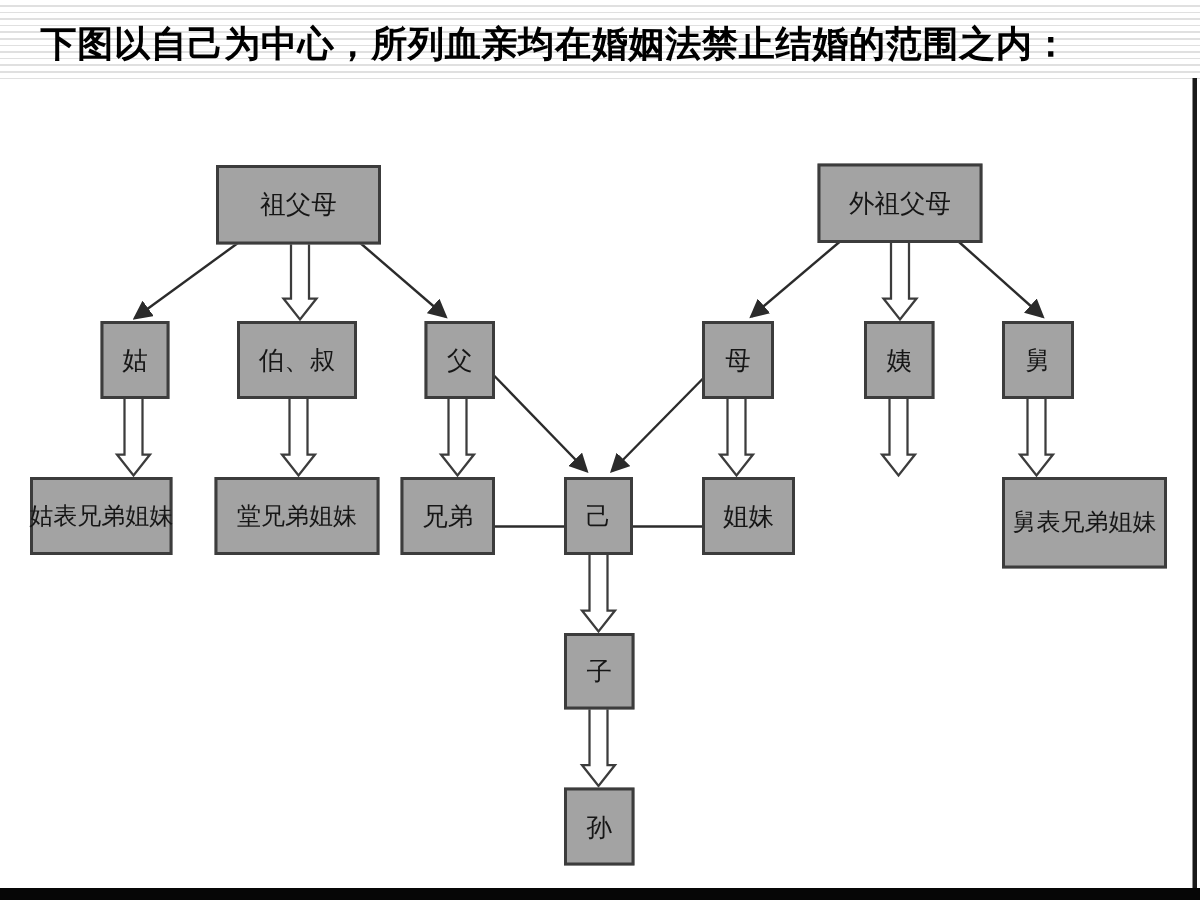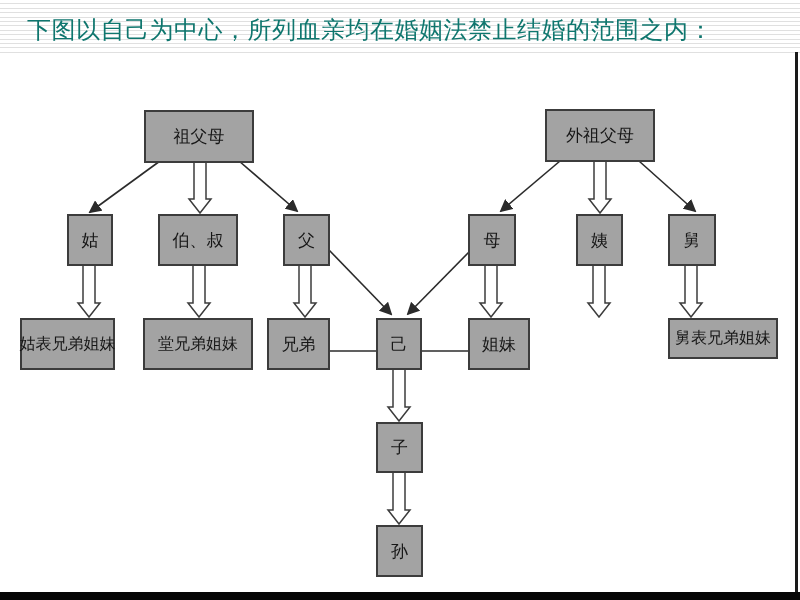--- a/index.html
+++ b/index.html
@@ -4,21 +4,21 @@
 <style>
   html,body{margin:0;padding:0;}
   body{width:800px;height:600px;overflow:hidden;background:#fff;
        font-family:"Liberation Sans","DejaVu Sans",sans-serif;}
   .slide{position:relative;width:800px;height:600px;background:#fff;}
 
   .title-band{position:absolute;left:0;top:0;width:800px;height:54px;
     background:repeating-linear-gradient(to bottom,#ffffff 0px,#ffffff 3.4px,#e0e0e0 3.4px,#e0e0e0 4.4px);}
   .slide-title{position:absolute;left:27px;top:14px;width:760px;
     font-family:"Liberation Serif","DejaVu Serif",serif;
-    font-weight:normal;font-size:24px;line-height:32px;color:#0f766e;letter-spacing:0.5px;white-space:nowrap;}
+    font-weight:bold;font-size:24px;line-height:32px;color:#000000;letter-spacing:0.5px;white-space:nowrap;}
 
   .right-border{position:absolute;left:795px;top:52px;width:2.5px;height:540px;background:#1a1a1a;}
   .bottom-bar{position:absolute;left:0;top:592px;width:800px;height:8px;background:#060606;}
 
   svg.arrows{position:absolute;left:0;top:0;width:800px;height:600px;z-index:1;}
   .solid-edge{stroke:#2b2b2b;stroke-width:1.6;}
   .hollow-edge{fill:#ffffff;stroke:#3c3c3c;stroke-width:1.5;}
 
   .node{position:absolute;z-index:2;background:#a3a3a3;border:2px solid #3c3c3c;
     display:flex;align-items:center;justify-content:center;
@@ -32,21 +32,21 @@
   .n-fu       {left:283px;top:214px;width:47px; height:52px;}
   .n-mu       {left:468px;top:214px;width:48px; height:52px;}
   .n-yi       {left:576px;top:214px;width:47px; height:52px;}
   .n-jiu      {left:668px;top:214px;width:48px; height:52px;}
   .n-gubiao   {left:20px; top:318px;width:95px;height:52px;}
   .n-tang     {left:143px;top:318px;width:110px;height:52px;}
   .n-xiongdi  {left:267px;top:318px;width:63px; height:52px;}
   .n-ji       {left:376px;top:318px;width:46px; height:52px;}
   .n-jiemei   {left:468px;top:318px;width:62px; height:52px;}
   .n-yibiao   {left:545px;top:318px;width:110px;height:52px;}
-  .n-jiubiao  {left:668px;top:318px;width:110px;height:41px;}
+  .n-jiubiao  {left:668px;top:318px;width:110px;height:61px;}
   .n-zi       {left:376px;top:422px;width:47px; height:51px;}
   .n-sun      {left:376px;top:525px;width:47px; height:52px;}
 </style>
 </head>
 <body>
 
 <div class="slide">
 
   <div class="title-band"></div>
   <div class="slide-title">下图以自己为中心，所列血亲均在婚姻法禁止结婚的范围之内：</div>

